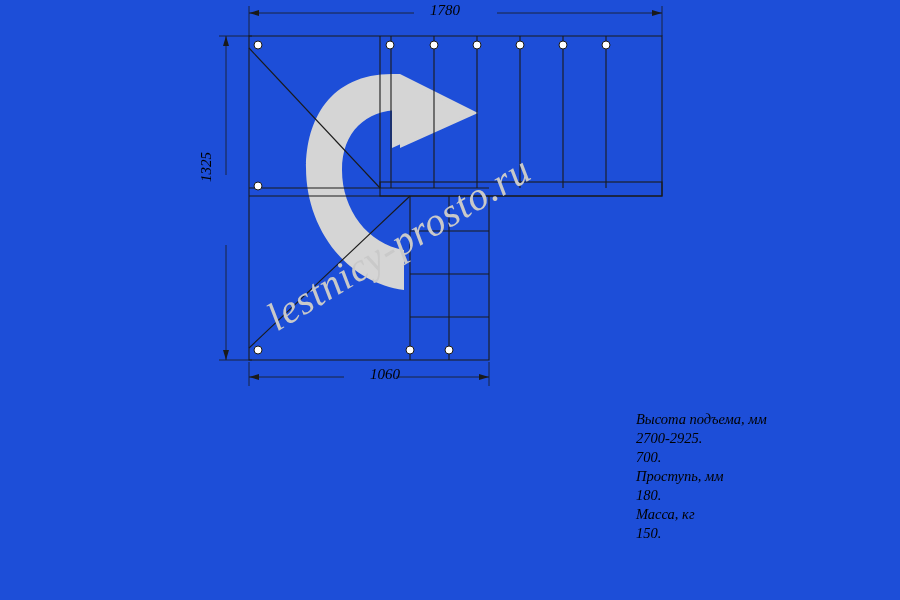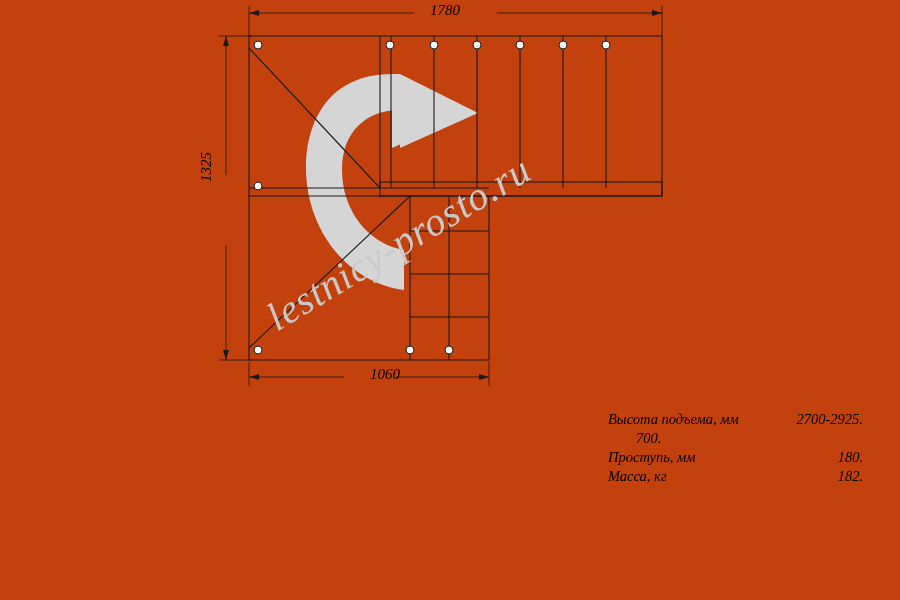--- a/index.html
+++ b/index.html
@@ -4,21 +4,21 @@
 <style>
   html, body {
     margin: 0;
     padding: 0;
     background: #ffffff;
   }
   #page {
     position: relative;
     width: 900px;
     height: 600px;
-    background: #c2410c;
+    background: #1d4ed8;
     overflow: hidden;
     font-family: "Liberation Serif", serif;
   }
   #drawing-svg {
     position: absolute;
     left: 0;
     top: 0;
     width: 900px;
     height: 600px;
   }
@@ -53,20 +53,21 @@
     font-family: "Liberation Serif", serif;
     font-style: italic;
     font-size: 14.5px;
     color: #000000;
   }
   #spec-table .spec-row {
     display: flex;
     justify-content: space-between;
     align-items: baseline;
     line-height: 19px;
+    flex-direction: column;
   }
   #spec-table .spec-label {
     text-align: left;
     white-space: nowrap;
   }
   #spec-table .spec-value {
     text-align: right;
     white-space: nowrap;
     margin-left: 28px;
   }
@@ -200,17 +201,17 @@
     </div>
     <div class="spec-row">
       <span class="spec-value">700.</span>
     </div>
     <div class="spec-row">
       <span class="spec-label">Проступь, мм</span>
       <span class="spec-value">180.</span>
     </div>
     <div class="spec-row">
       <span class="spec-label">Масса, кг</span>
-      <span class="spec-value">182.</span>
+      <span class="spec-value">150.</span>
     </div>
   </div>
 
 </div>
 
 </body></html>

